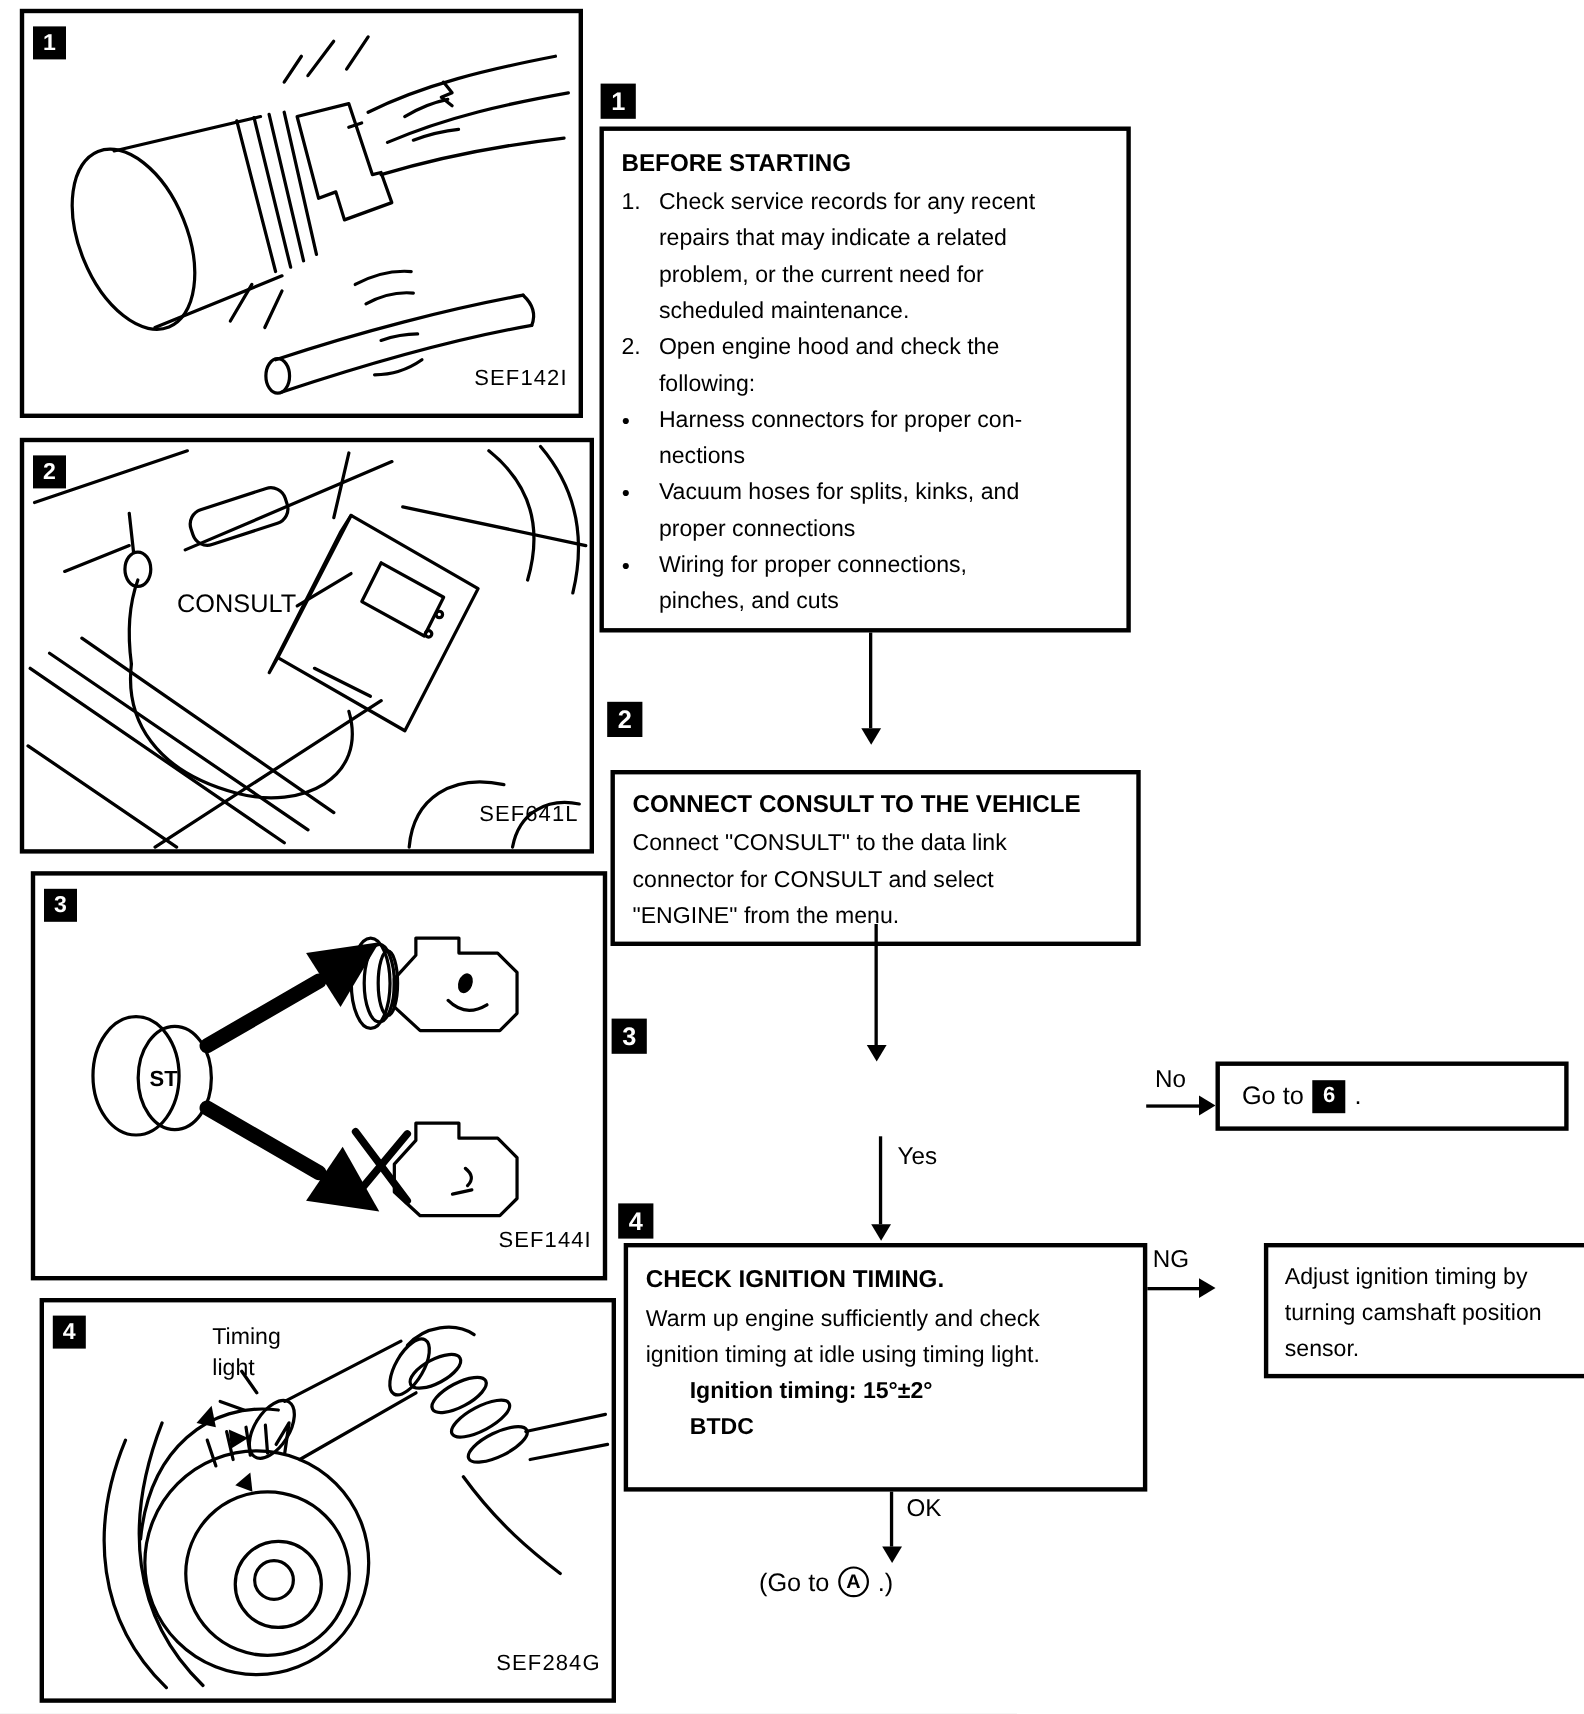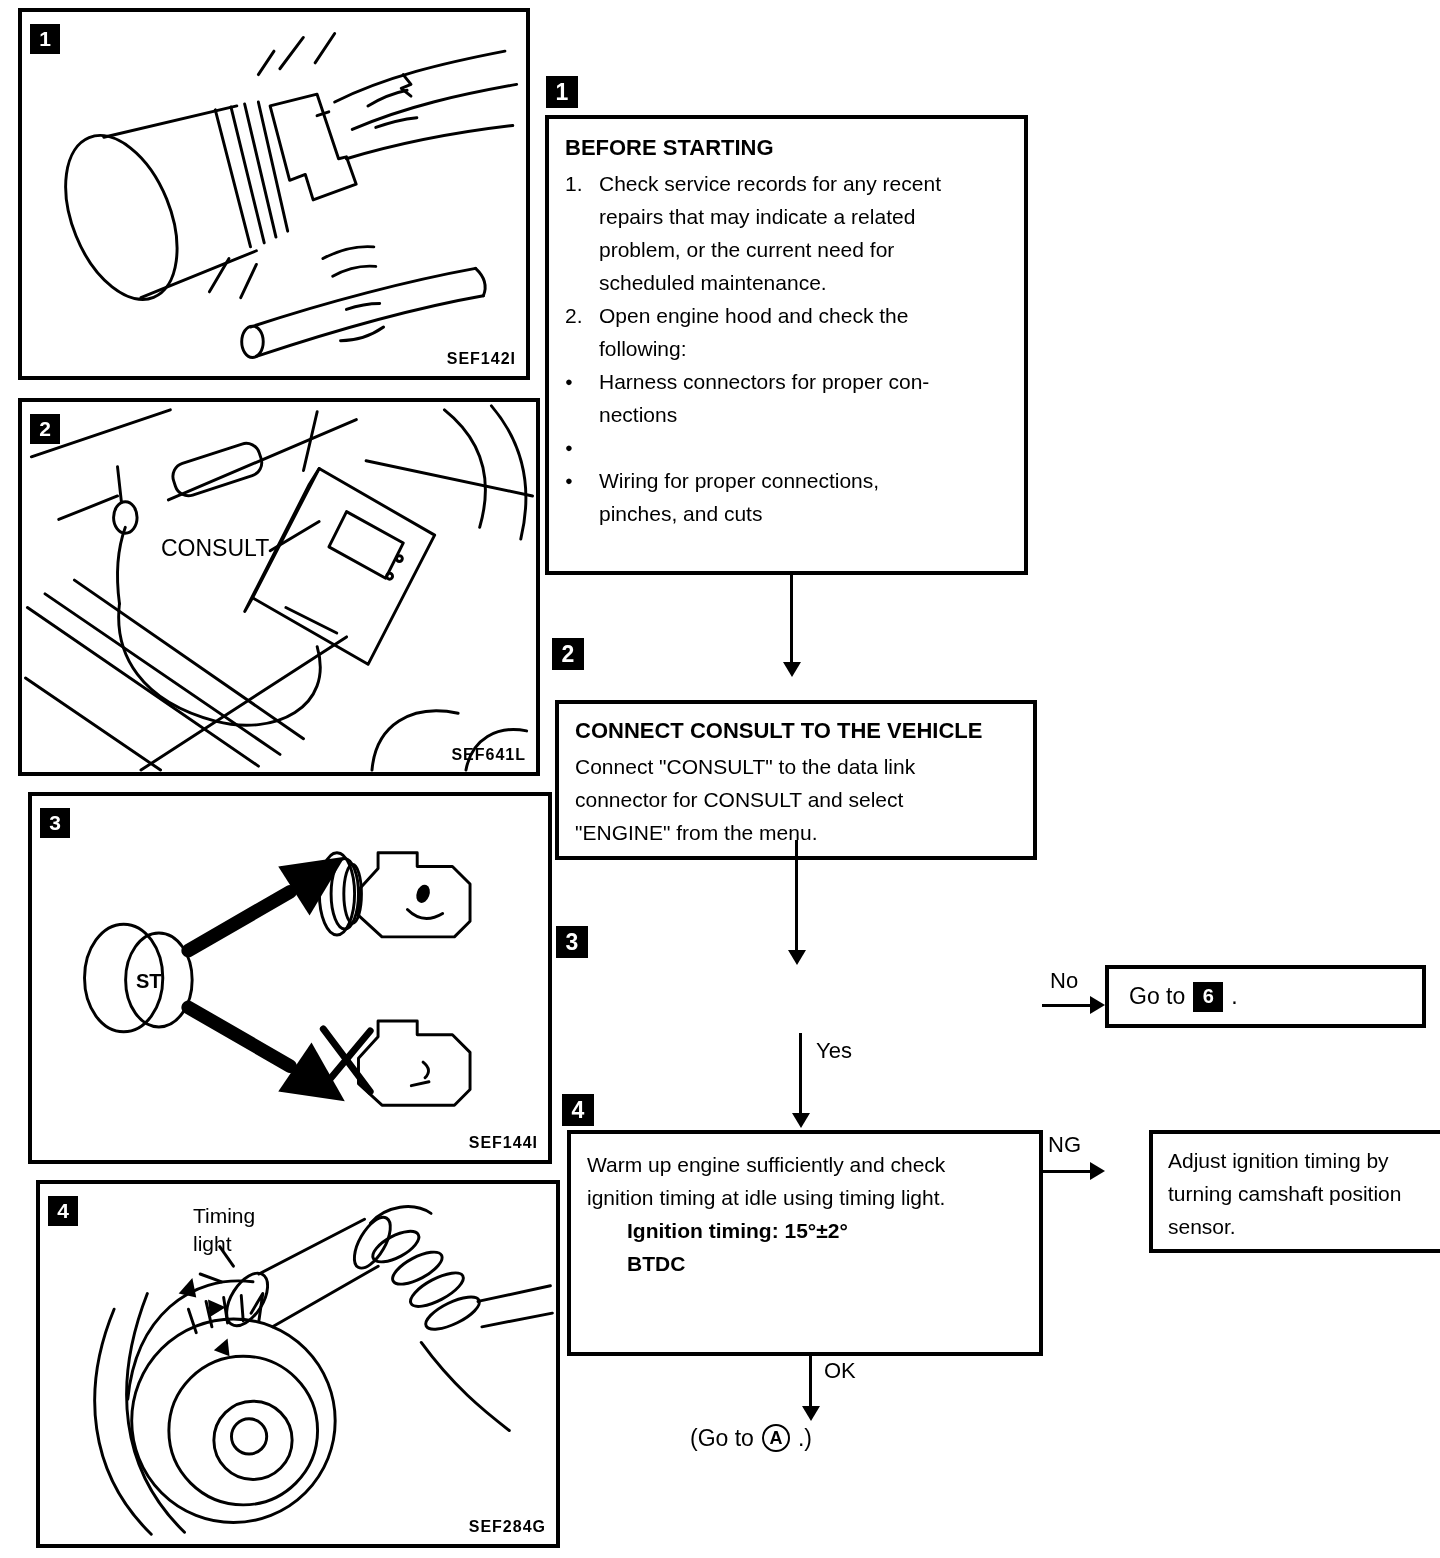--- a/index.html
+++ b/index.html
@@ -8,21 +8,21 @@
     font-family:"Liberation Sans", sans-serif;color:#000;overflow:hidden;
   }
   
   .fig{position:absolute;border:4px solid #000;background:#fff;box-sizing:border-box;}
   .fig svg{position:absolute;left:0;top:0;width:100%;height:100%;}
   .badge{
     position:absolute;width:32px;height:32px;background:#000;color:#fff;
     font-weight:bold;font-size:23px;display:flex;align-items:center;justify-content:center;
   }
   .fig-badge{left:8px;top:12px;width:30px;height:30px;font-size:21px;}
-  .fig-code{position:absolute;right:10px;bottom:8px;font-size:16px;font-weight:bold;letter-spacing:1px;}
+  .fig-code{position:absolute;right:10px;bottom:20px;font-size:20px;font-weight:normal;letter-spacing:1px;}
   .fig-callout{position:absolute;font-size:23px;white-space:pre-line;line-height:28px;margin-left:13px;}
   .key-label{position:absolute;font-size:20px;font-weight:bold;}
   
   .flowbox{position:absolute;border:4px solid #000;background:#fff;box-sizing:border-box;padding:12px 16px;}
   .flow-title{font-weight:bold;font-size:22px;line-height:30px;margin-bottom:4px;}
   .flow-body{font-size:21px;line-height:33px;white-space:pre-line;}
   .flow-item{display:flex;font-size:21px;line-height:33px;}
   .marker{flex:none;width:34px;}
   .marker.bullet{font-size:13px;}
   .itext{white-space:pre-line;}
@@ -203,20 +203,22 @@
       <span class="itext">Open engine hood and check the
 following:</span>
     </div>
     <div class="flow-item">
       <span class="marker bullet">●</span>
       <span class="itext">Harness connectors for proper con-
 nections</span>
     </div>
     <div class="flow-item">
       <span class="marker bullet">●</span>
+      <span class="itext">Vacuum hoses for splits, kinks, and
+proper connections</span>
     </div>
     <div class="flow-item">
       <span class="marker bullet">●</span>
       <span class="itext">Wiring for proper connections,
 pinches, and cuts</span>
     </div>
   </div>
 
   <div class="varrow" style="left:790px;top:575px;height:87px"></div>
   <div class="vhead" style="left:783px;top:662px"></div>
@@ -243,20 +245,21 @@
     <span class="badge-inline">6</span>
     <span>.</span>
   </div>
 
   <div class="branch-label" style="left:816px;top:1038px">Yes</div>
   <div class="varrow" style="left:799px;top:1033px;height:80px"></div>
   <div class="vhead" style="left:792px;top:1113px"></div>
 
   <div class="badge" style="left:562px;top:1094px">4</div>
   <div class="flowbox" style="left:567px;top:1130px;width:476px;height:226px;padding-top:14px">
+    <div class="flow-title">CHECK IGNITION TIMING.</div>
     <div class="flow-body">Warm up engine sufficiently and check
 ignition timing at idle using timing light.</div>
     <div class="flow-spec">Ignition timing: 15°±2°</div>
     <div class="flow-spec">BTDC</div>
   </div>
 
   <div class="branch-label" style="left:1048px;top:1132px">NG</div>
   <div class="harrow" style="left:1043px;top:1170px;width:49px"></div>
   <div class="hhead" style="left:1090px;top:1162px"></div>
 

